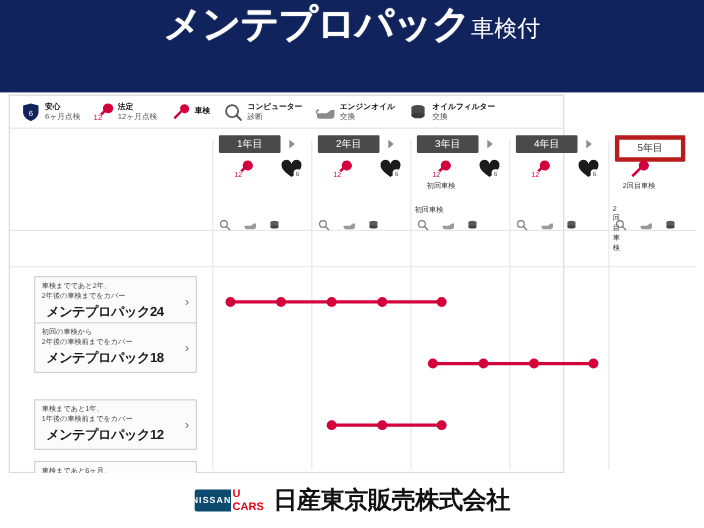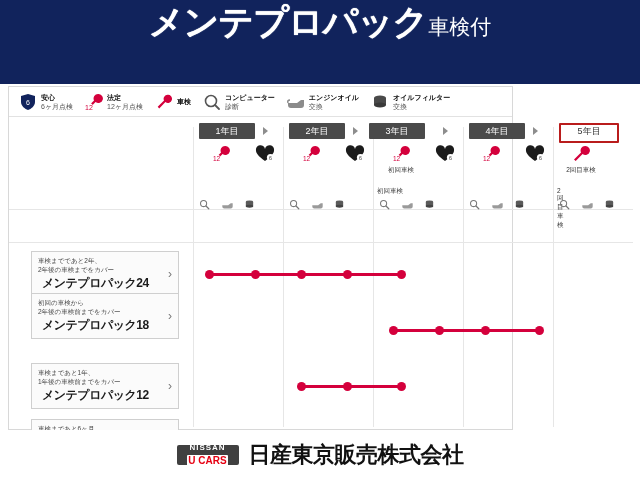--- a/index.html
+++ b/index.html
@@ -82,21 +82,21 @@
     position:absolute;
     top:0;
     width:56px;height:16px;
     background:#4a4a4a;
     color:#fff;
     font-size:9px;
     line-height:16px;
     text-align:center;
     border-radius:1px;
   }
-  .year-chip.light{background:#ffffff;color:#333;border:2px solid #b91c1c;line-height:14px;font-family:Liberation Mono, monospace;}
+  .year-chip.light{background:#ffffff;color:#333;border:4px solid #b91c1c;line-height:14px;}
   .year-arrow{
     position:absolute;top:4px;
     width:0;height:0;
     border-left:5px solid #8d8d8d;
     border-top:4px solid transparent;
     border-bottom:4px solid transparent;
   }
   
   .grid{
     position:absolute;
@@ -161,24 +161,24 @@
     background:#d4003c;
   }
   
   .footer{
     position:absolute;left:0;top:430px;width:640px;height:50px;
     background:#ffffff;
     display:flex;align-items:center;justify-content:center;
   }
   .nissan-badge{
     width:62px;height:20px;
-    background:#404040;
+    background:#0c4a6e;
     color:#ffffff;
     border-radius:2px;
-    display:flex;flex-direction:column;align-items:center;justify-content:center;
+    display:flex;flex-direction:row;align-items:center;justify-content:center;
     margin-right:10px;
   }
   .nissan-badge .n1{font-size:8px;letter-spacing:1px;font-weight:bold;line-height:10px;}
   .nissan-badge .n2{
     font-size:10px;font-weight:bold;line-height:12px;color:#e60012;
     background:#fff;border-radius:1px;padding:0 1px;margin-top:2px;
   }
   .company{
     font-size:22px;font-weight:bold;color:#111;letter-spacing:-0.5px;
   }
@@ -280,21 +280,21 @@
     <div class="vline" style="left:544px;top:40px;height:300px;"></div>
     <div class="hline" style="left:0px;top:122px;width:624px;"></div>
     <div class="hline" style="left:0px;top:155px;width:624px;"></div>
   </div>
 
   <div class="yearbar">
     <div class="year-chip" style="left:190px;">1年目</div>
     <div class="year-arrow" style="left:254px;"></div>
     <div class="year-chip" style="left:280px;">2年目</div>
     <div class="year-arrow" style="left:344px;"></div>
-    <div class="year-chip" style="left:360px;">3年目</div>
+    <div class="year-chip" style="left:370px;">3年目</div>
     <div class="year-arrow" style="left:434px;"></div>
     <div class="year-chip" style="left:460px;">4年目</div>
     <div class="year-arrow" style="left:524px;"></div>
     <div class="year-chip light" style="left:550px;">5年目</div>
   </div>
 
   <div class="iconrow" style="top:56px;">
     <div class="iconcell" style="left:190px;">
       <div class="glyph">
         <svg width="20" height="20" viewBox="0 0 20 20">

